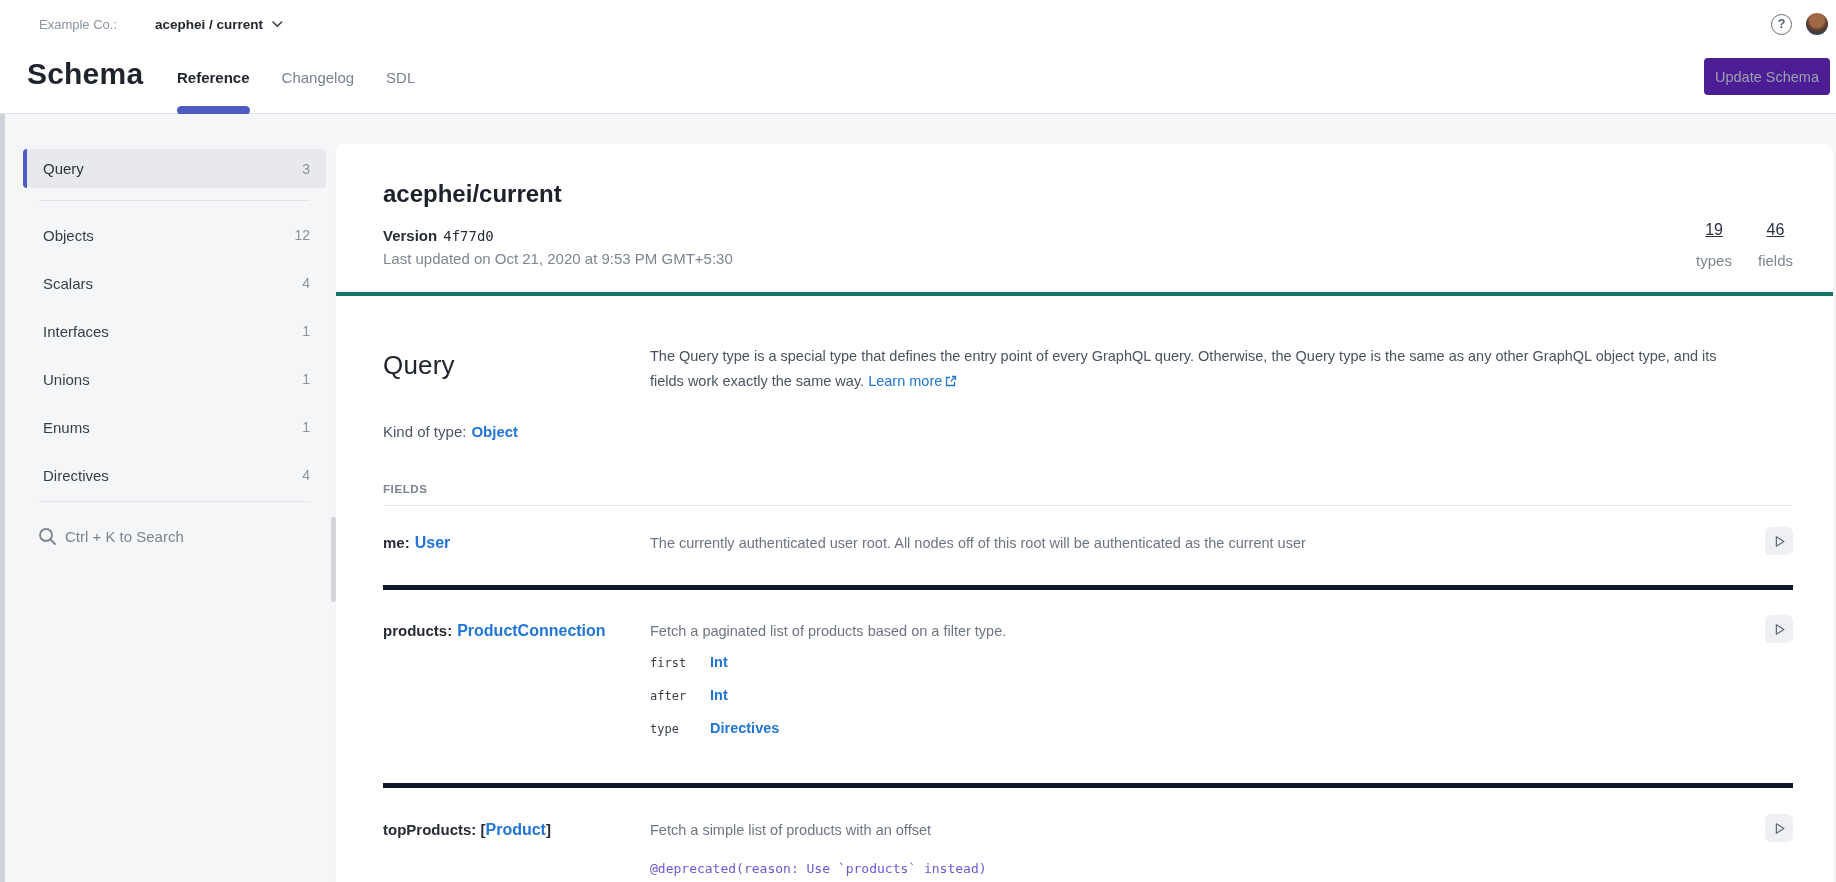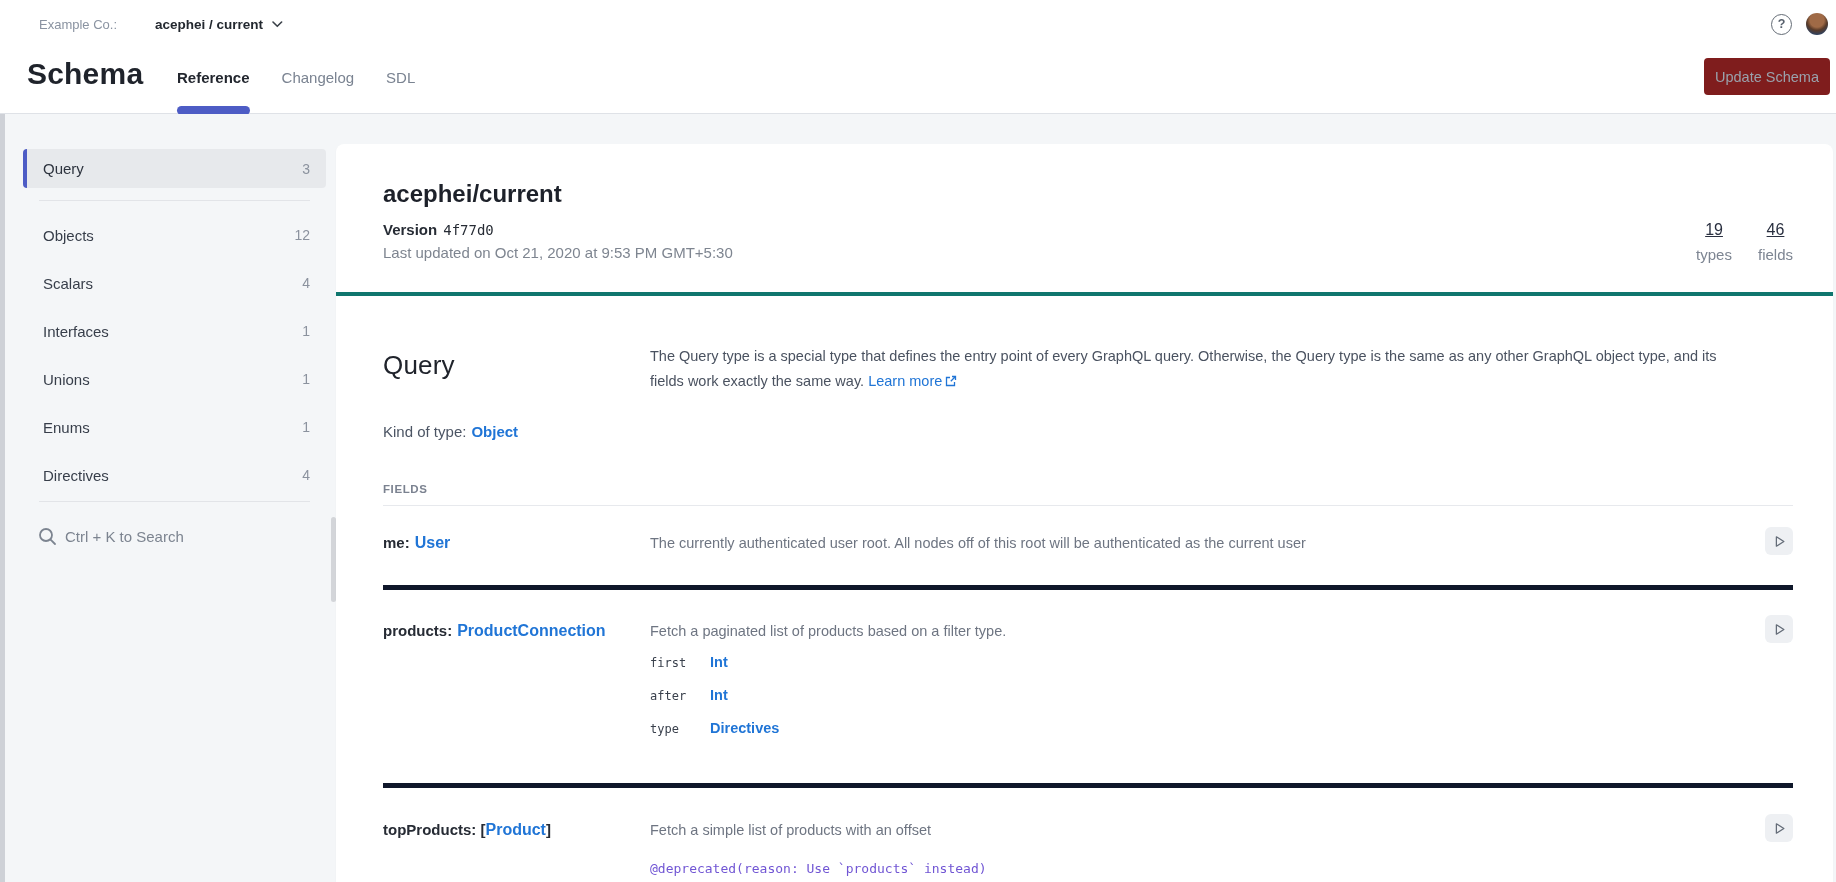--- a/index.html
+++ b/index.html
@@ -19,21 +19,21 @@
             background: radial-gradient(circle at 50% 32%, #a06a46 0 38%, #5a3b28 55%, #31415c 78%); }
 
   
   .appheader { position:absolute; top:40px; left:0; width:1836px; height:74px; background:#fff;
                border-bottom:1px solid #dfe2e7; }
   .page-title { position:absolute; left:27px; top:17px; font-size:30px; font-weight:bold; color:#1f232b; letter-spacing:0.2px; }
   .tabs { position:absolute; left:177px; top:0; height:74px; display:flex; align-items:center; gap:32px; }
   .tab { font-size:15px; color:#7a8391; cursor:pointer; position:relative; height:74px; display:flex; align-items:center; }
   .tab.active { color:#23272f; font-weight:bold; }
   .tab.active .tab-underline { position:absolute; left:0; right:0; bottom:-1px; height:9px; border-radius:5px; background:#4d5cc5; }
-  .update-btn { position:absolute; right:6px; top:18px; width:126px; height:37px; background:#7f1d1d;
+  .update-btn { position:absolute; right:6px; top:18px; width:126px; height:37px; background:#4c1d95;
                 border:none; border-radius:4px; font-size:14.5px; color:#9aa2ac; font-family:inherit; }
 
   
   .content { position:absolute; top:114px; left:0; width:1836px; height:768px; background:#f4f6f8; }
   .left-scrollbar { position:absolute; left:0; top:0; width:5px; height:768px; background:#ced1d7; }
 
   
   .sidebar { position:absolute; left:5px; top:0; width:331px; height:768px; padding-top:35px; }
   .side-list { list-style:none; margin:0 0 0 18px; width:303px; }
   .side-item { height:48px; display:flex; align-items:center; padding:0 16px 0 20px; cursor:pointer; }
@@ -46,28 +46,28 @@
   .side-divider.lower { margin-top:2px; margin-bottom:14px; }
   .side-search { display:flex; align-items:center; gap:8px; height:40px; padding-left:15px; cursor:text; }
   .side-search .ph { font-size:15px; color:#7c8490; }
   .side-scroll-thumb { position:absolute; right:0; top:403px; width:5px; height:85px; border-radius:3px; background:#d3d5d9; }
 
   
   .card { position:absolute; left:336px; top:30px; width:1497px; height:760px; background:#fff;
           border-radius:8px 8px 0 0; box-shadow:0 1px 2px rgba(30,35,48,0.04); }
   .card-head { position:relative; height:152px; padding:36px 40px 0 47px; border-bottom:4px solid #0f766e; }
   .graph-title { font-size:24px; font-weight:bold; color:#1d212a; line-height:28px; }
-  .version-line { margin-top:13px; font-size:15px; color:#272c35; }
+  .version-line { margin-top:19px; font-size:15px; color:#272c35; }
   .version-line .vlabel { font-weight:bold; }
   .version-line .vvalue { font-family:"DejaVu Sans Mono", monospace; font-size:14px; margin-left:6px; }
   .updated-line { margin-top:6px; font-size:15px; color:#7e8590; }
   .stats { position:absolute; right:40px; top:74px; display:flex; gap:26px; }
   .stat { text-align:center; }
   .stat .val { font-size:16px; color:#2a3040; line-height:24px;text-decoration:underline; }
-  .stat .slabel { margin-top:4px; font-size:15px; color:#7d8592; }
+  .stat .slabel { margin-top:10px; font-size:15px; color:#7d8592; }
 
   
   .section { padding:48px 40px 0 47px; }
   .sec-row { display:flex; }
   .name-col { width:267px; flex:0 0 267px; }
   .desc-col { flex:1 1 auto; padding-right:48px; }
   .btn-col { flex:0 0 28px; }
   .sec-title { font-size:26px; color:#20242c; margin-top:6px; letter-spacing:0.2px; }
   .sec-desc { font-size:14.5px; line-height:25px; color:#4a5260; max-width:1100px; }
   .learn-more { color:#2075d6; text-decoration:none; white-space:nowrap; }

